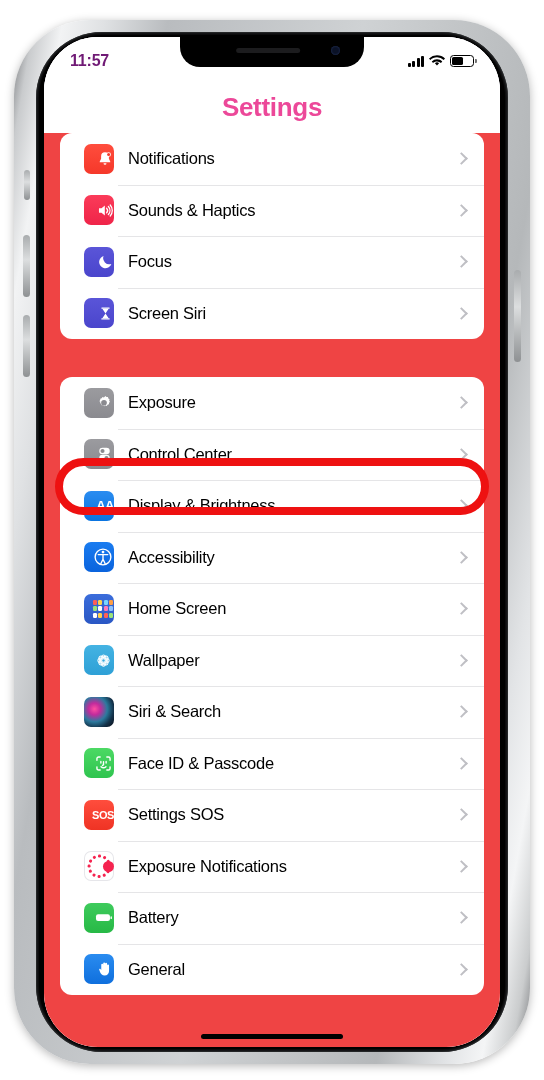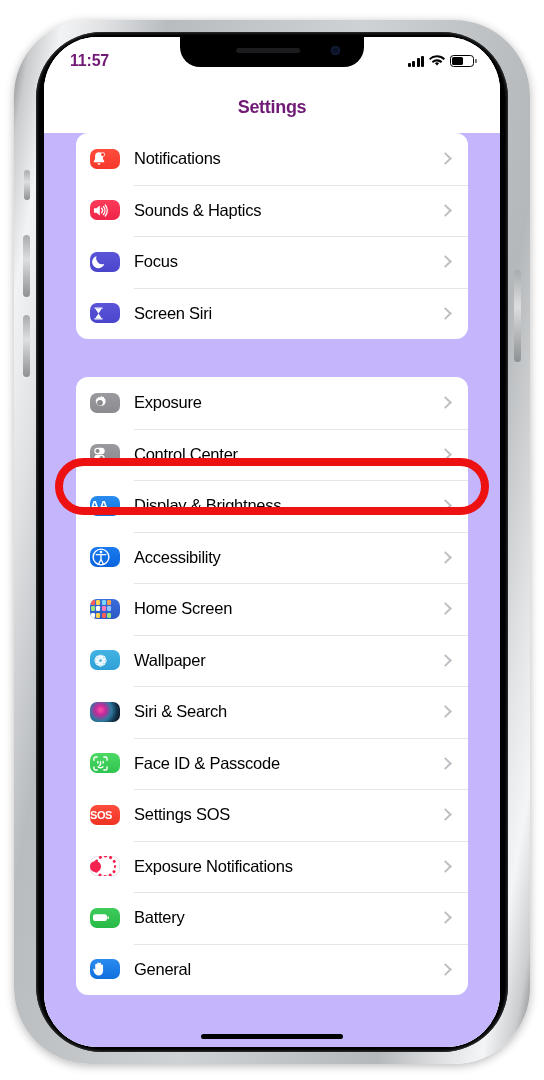--- a/index.html
+++ b/index.html
@@ -224,35 +224,35 @@
     left: 0;
     right: 0;
     height: 52px;
     display: flex;
     align-items: center;
     justify-content: center;
     background: #ffffff;
     z-index: 18;
   }
   .nav-title {
-    font-size: 18px;
+    font-size: 26px;
     font-weight: bold;
-    color: #701a75;
+    color: #ec4899;
     letter-spacing: -0.3px;
   }
 
   
   .list-scroll {
     position: absolute;
     top: 96px;
     left: 0;
     right: 0;
     bottom: 0;
-    background: #c4b5fd;
-    padding: 0 32px;
+    background: #ef4444;
+    padding: 0 16px;
     box-sizing: border-box;
   }
   .group {
     background: #ffffff;
     border-radius: 12px;
     overflow: hidden;
     margin-bottom: 38px;
   }
   .group:last-child { margin-bottom: 0; }
 
@@ -269,28 +269,29 @@
     position: absolute;
     left: 58px;
     right: 0;
     top: 0;
     height: 1px;
     background: #d4d4d8;
     transform: scaleY(0.6);
   }
   .row-icon {
     width: 30px;
-    height: 20px;
+    height: 30px;
     border-radius: 7px;
     flex: 0 0 30px;
     position: relative;
     display: flex;
     align-items: center;
-    justify-content: flex-start;
+    justify-content: flex-end;
     overflow: hidden;
+    margin-left: 10px;
   }
   .row-label {
     margin-left: 14px;
     font-size: 16.5px;
     color: #000;
     letter-spacing: -0.25px;
     flex: 1 1 auto;
     white-space: nowrap;
   }
   .chevron {

